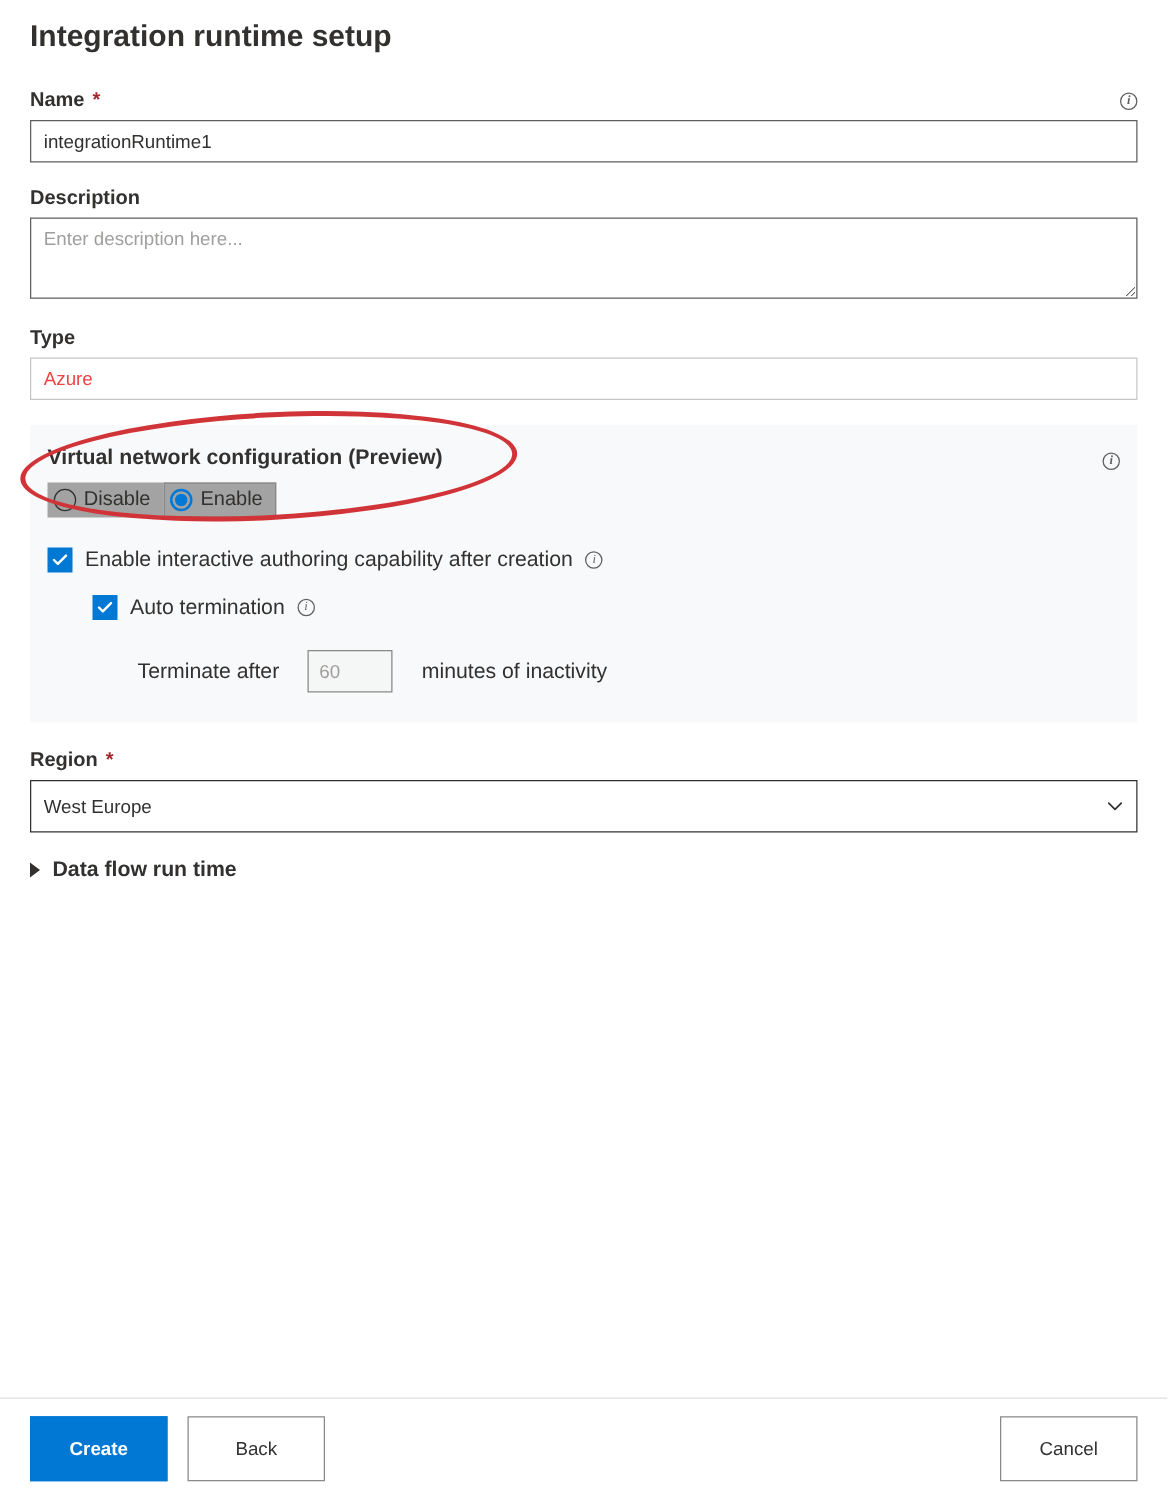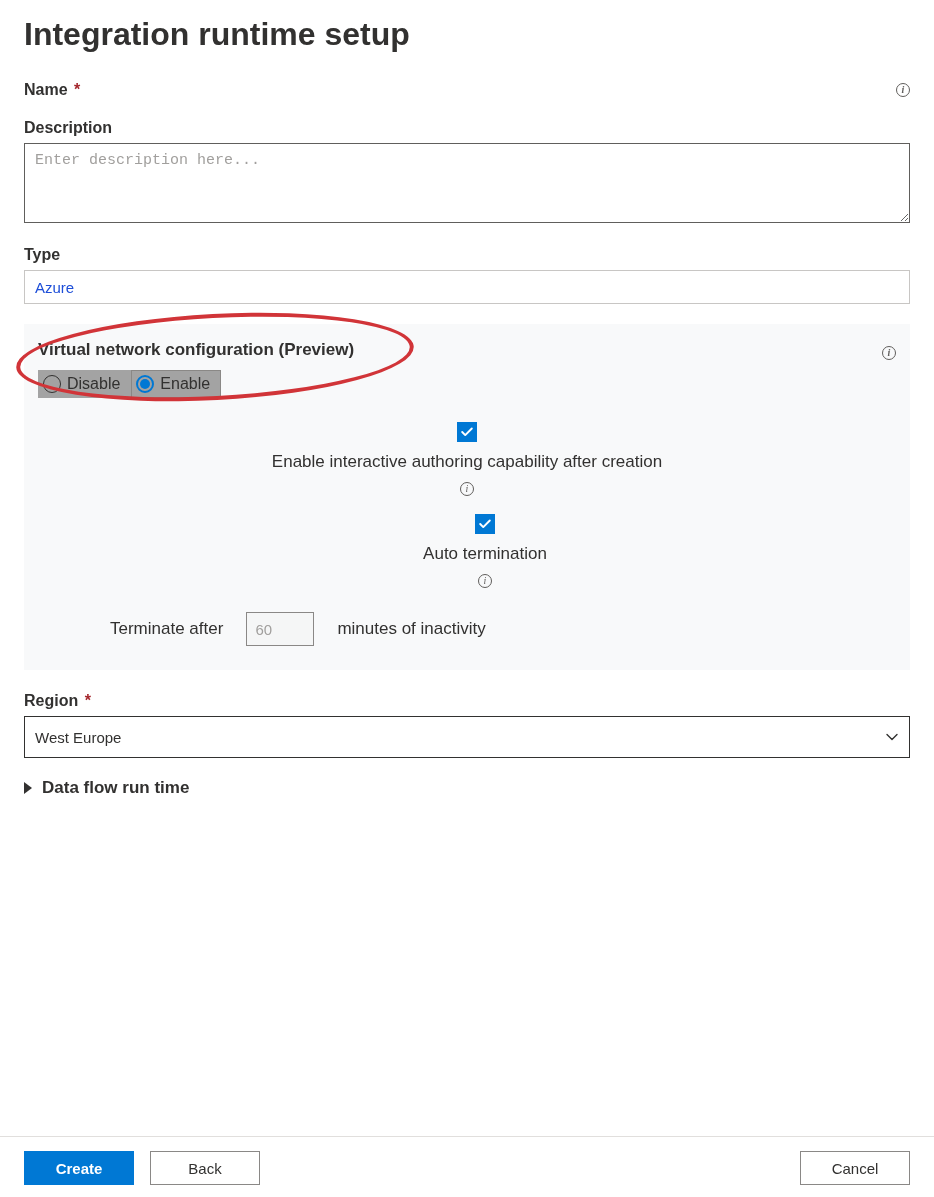--- a/index.html
+++ b/index.html
@@ -9,21 +9,21 @@
       color: #323130;
       background: #fff;
       width: 934px;
       height: 1197px;
       position: relative;
     }
     .content {
       padding: 16px 24px 0 24px;
     }
     .page-title {
-      font-size: 32px;
+      font-size: 24px;
       font-weight: 600;
       margin-bottom: 28px;
       color: #323130;
     }
     .intro {
       font-size: 17px;
       color: #605e5c;
       line-height: 1.5;
       margin-bottom: 24px;
     }
@@ -62,33 +62,33 @@
       width: 100%;
       height: 34px;
       border: 1px solid #605e5c;
       padding: 0 10px;
       font-size: 15px;
       color: #323130;
       font-family: inherit;
     }
     .textarea {
       width: 100%;
-      height: 80px;
+      height: 65px;
       border: 1px solid #605e5c;
       padding: 8px 10px;
       font-size: 15px;
       color: #323130;
       resize: both;
-      font-family: Liberation Mono, monospace;
+      font-family: Liberation Sans, sans-serif;
     }
     .textarea::placeholder,
     .text-input::placeholder { color: #a19f9d; }
     .text-input.disabled {
       background: #fff;
-      color: #1d4ed8;
+      color: #ef4444;
       border: 1px solid #c8c6c4;
     }
 
     .vnet-panel {
       background: #f8f9fa;
       padding: 16px 14px 24px 14px;
       margin-bottom: 22px;
       position: relative;
     }
     .vnet-heading {
@@ -131,21 +131,20 @@
       display: none;
     }
     .radio-pill.selected .radio-inner { display: block; }
 
     .checkbox-row {
       display: flex;
       align-items: center;
       gap: 10px;
       margin-top: 24px;
       font-size: 17px;
-      flex-direction: column;
     }
     .checkbox-row.indent1 { margin-left: 36px; margin-top: 18px; }
     .checkbox-sq {
       width: 20px;
       height: 20px;
       background: #0078d4;
       display: inline-flex;
       align-items: center;
       justify-content: center;
       flex-shrink: 0;
@@ -211,21 +210,21 @@
       left: 0;
       right: 0;
       padding: 14px 24px 0 24px;
       border-top: 1px solid #e1dfdd;
       display: flex;
       justify-content: space-between;
       align-items: center;
     }
     .footer-left { display: flex; gap: 16px; }
     .btn {
-      height: 34px;
+      height: 52px;
       min-width: 110px;
       padding: 0 18px;
       font-size: 15px;
       font-family: inherit;
       cursor: pointer;
       border: 1px solid #8a8886;
       background: #fff;
       color: #323130;
     }
     .btn.primary {
@@ -251,20 +250,21 @@
 
 
   <div class="field">
     <div class="field-label">
       <span class="label-text">
         <span>Name</span>
         <span class="asterisk">*</span>
       </span>
       <span class="info-icon">i</span>
     </div>
+    <input class="text-input" type="text" value="integrationRuntime1" style="">
   </div>
 
   <div class="field">
     <div class="field-label">
       <span class="label-text">Description</span>
     </div>
     <textarea class="textarea" placeholder="Enter description here..." style=""></textarea>
   </div>
 
   <div class="field">

